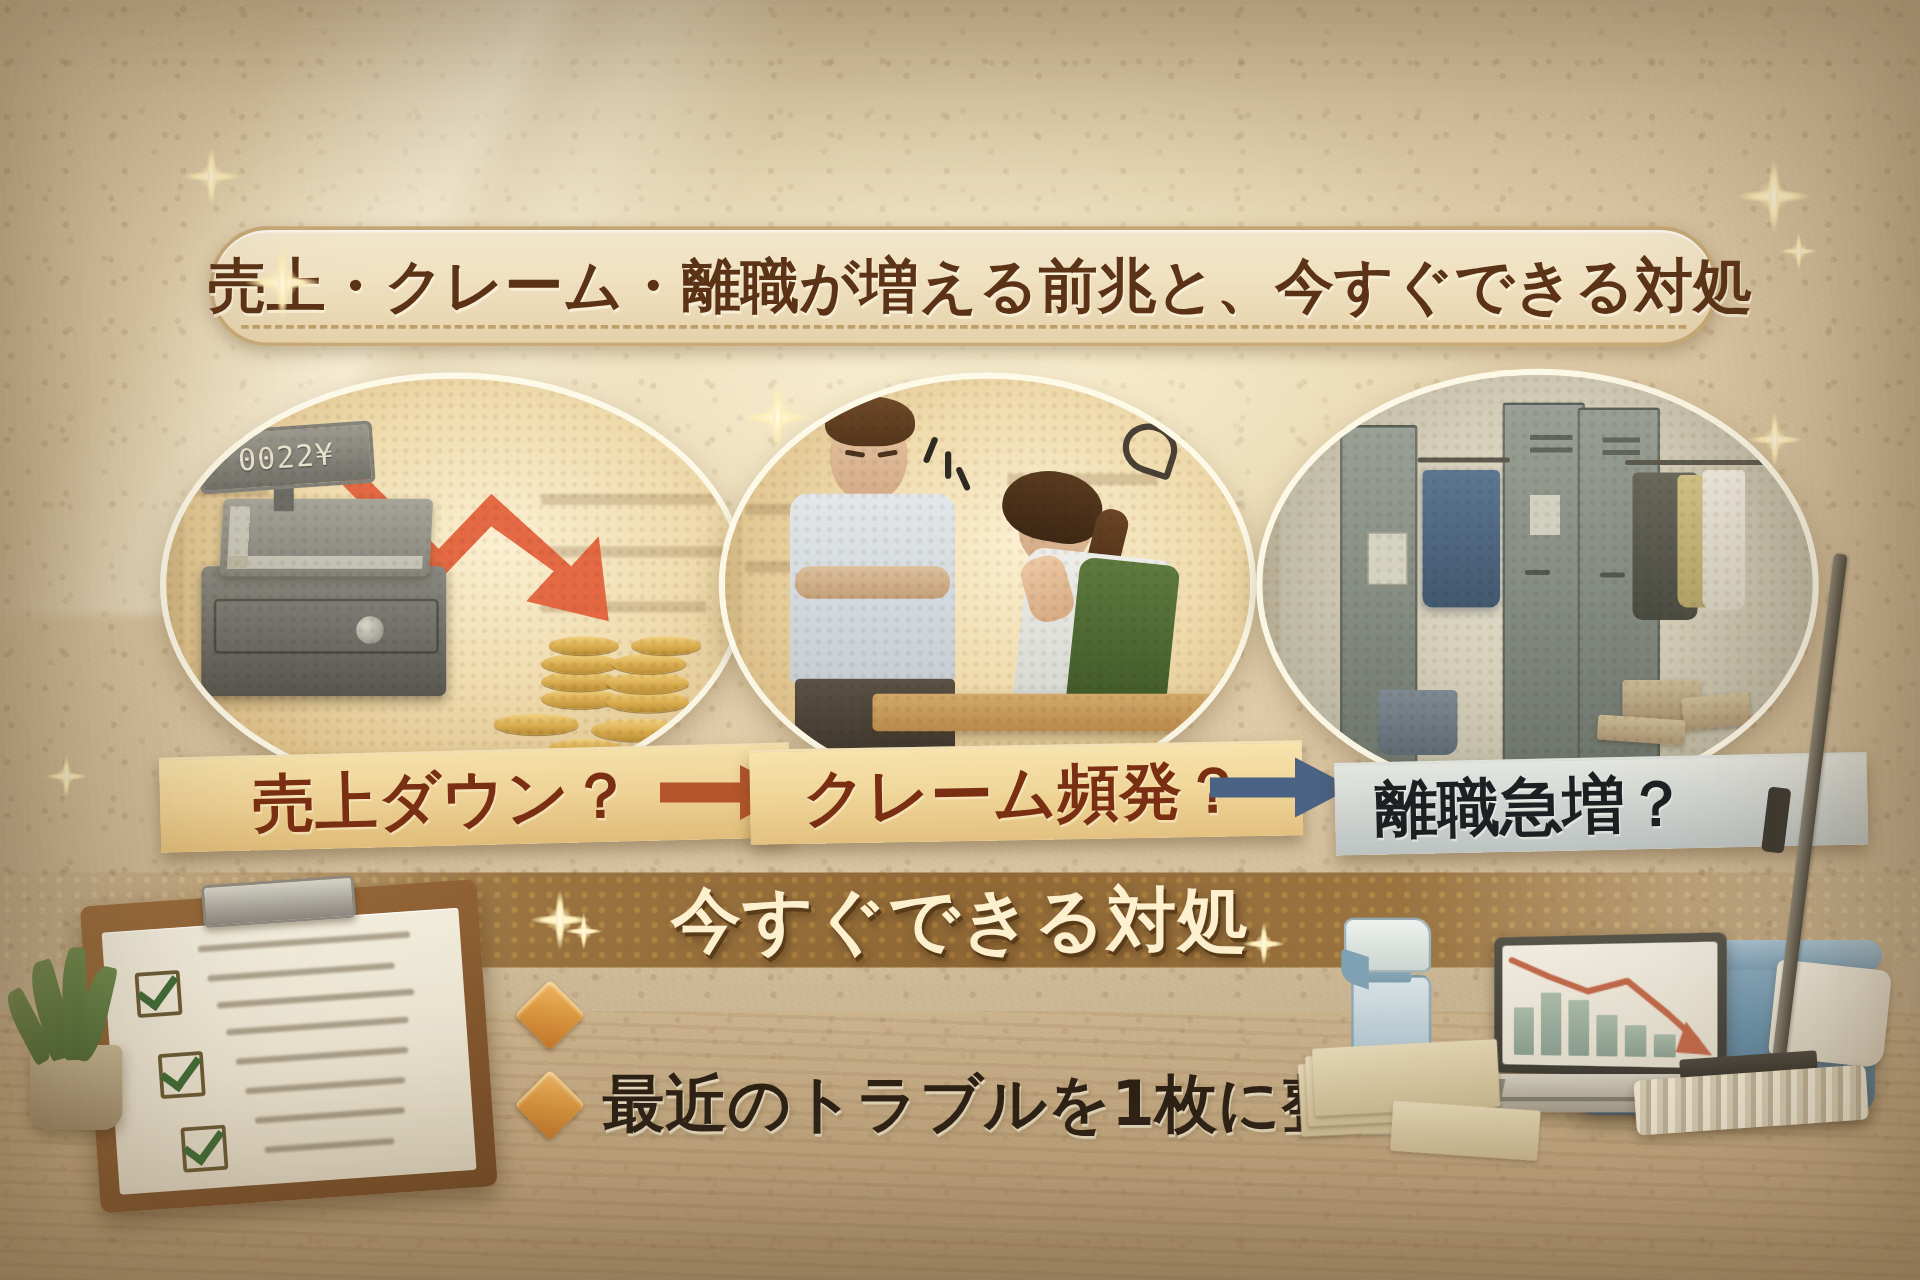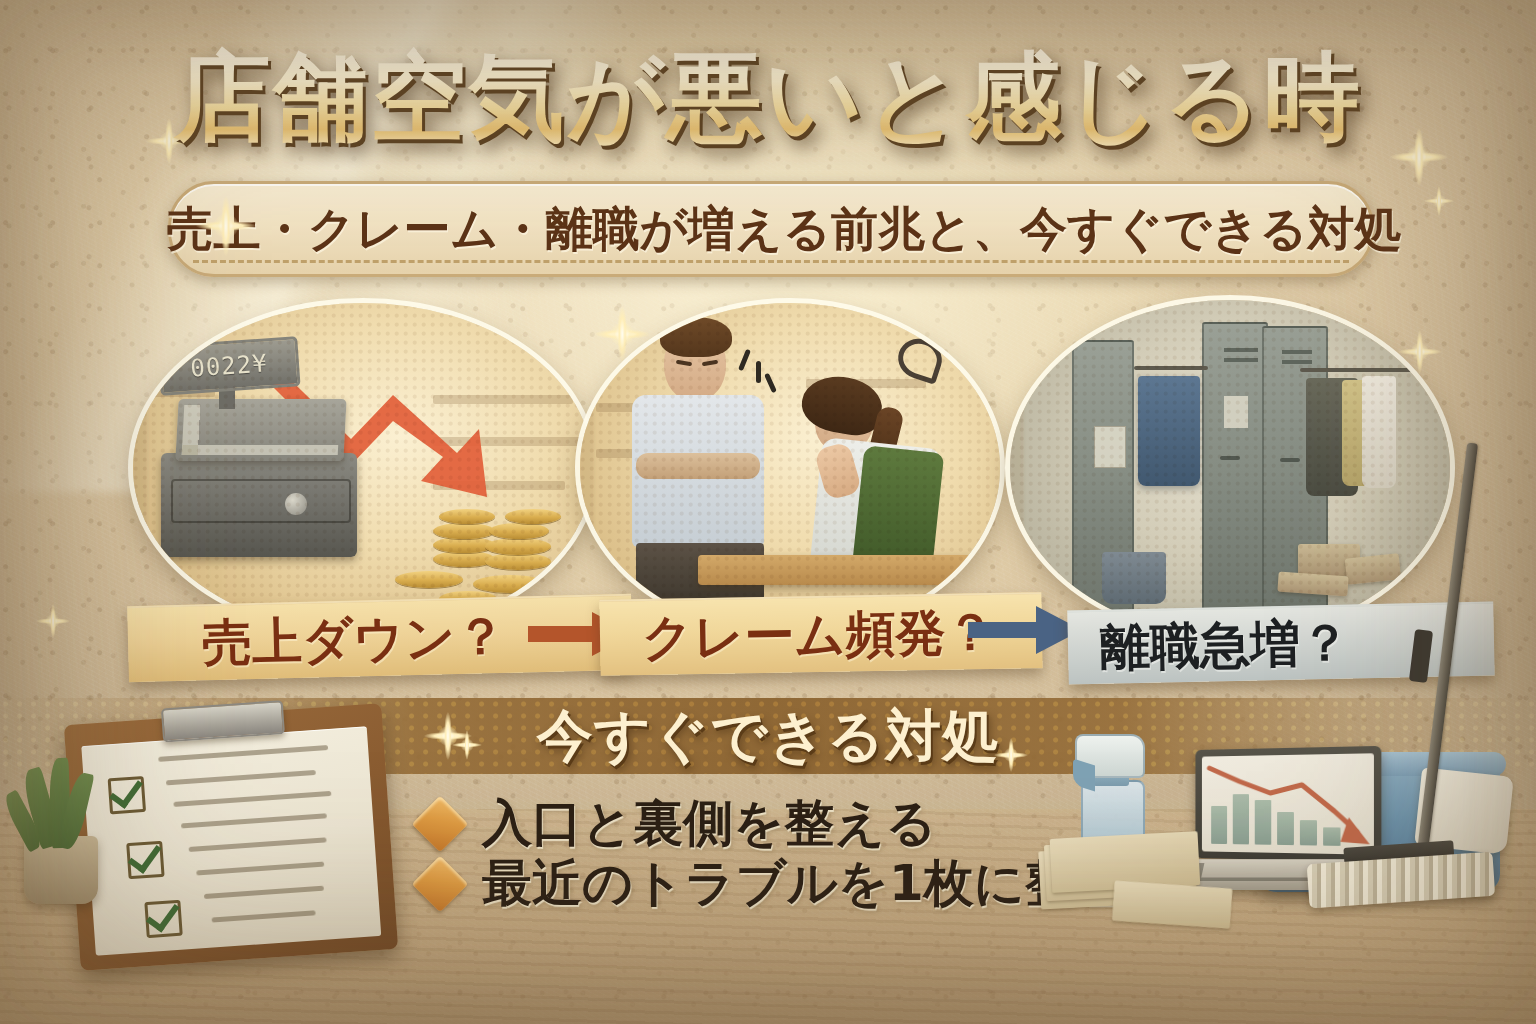--- a/index.html
+++ b/index.html
@@ -335,21 +335,20 @@
   <div class="spark" style="left:594px;top:306px;width:56px;height:56px;">
       <i></i>
     </div>
   <div class="spark" style="left:1398px;top:330px;width:44px;height:44px;">
       <i></i>
     </div>
   <div class="spark" style="left:36px;top:604px;width:34px;height:34px;">
       <i></i>
     </div>
 
-  <div class="title">店舗空気が悪いと感じる時</div>
 
   <div class="pill">
     <div class="pill-text">売上・クレーム・離職が増える前兆と、今すぐできる対処</div>
   </div>
   <div class="spark pill-spark">
       <i></i>
     </div>
 
   <div class="circle c1">
     <div class="scene scene-warm"></div>
@@ -479,21 +478,20 @@
       <i></i>
     </div>
   <div class="spark band-spark-r">
       <i></i>
     </div>
 
   <div class="bullet bl1">
     <span class="dia-wrap">
         <span class="dia"></span>
       </span>
-    <span>入口と裏側を整える</span>
   </div>
   <div class="bullet bl2">
     <span class="dia-wrap">
         <span class="dia"></span>
       </span>
     <span>最近のトラブルを1枚に整理</span>
   </div>
 
   <div class="clip-board">
     <div class="clip-paper">

